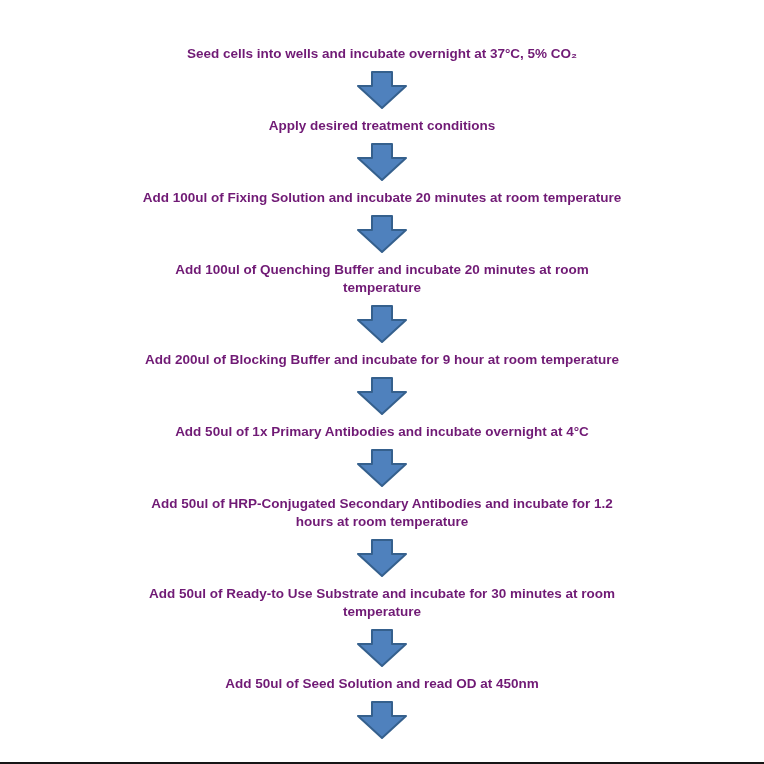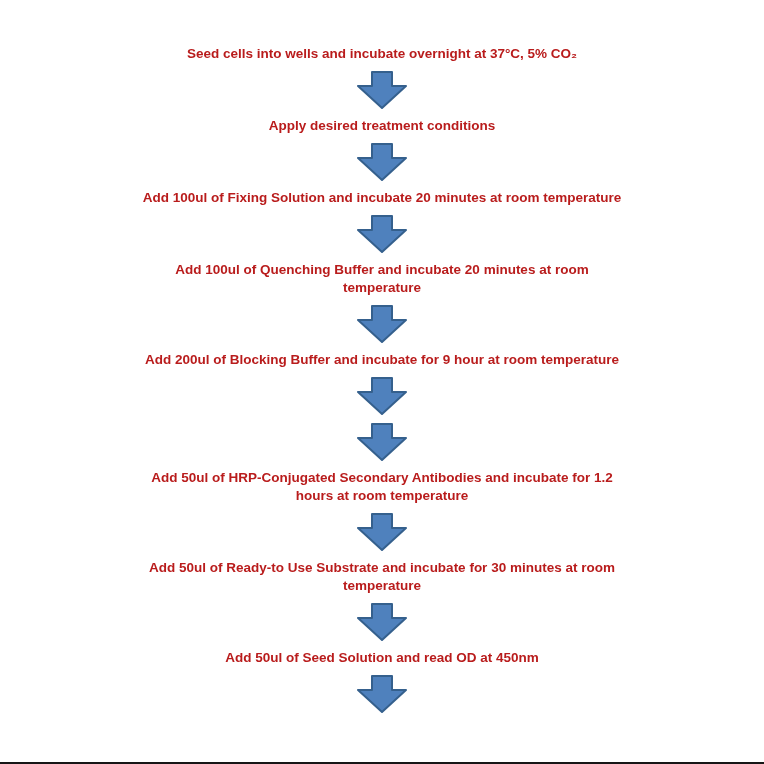--- a/index.html
+++ b/index.html
@@ -33,21 +33,21 @@
     left: 0;
     width: 764px;
     display: flex;
     flex-direction: column;
     align-items: center;
     row-gap: 8px;
   }
   .step {
     font-size: 13.5px;
     font-weight: 700;
-    color: #b91c1c;
+    color: #701a75;
     line-height: 18px;
     text-align: center;
     white-space: pre-line;
     max-width: 680px;
   }
   .arrow-icon {
     display: block;
     flex: 0 0 auto;
   }
   .bottom-line {
@@ -79,20 +79,21 @@
       </svg>
       <div class="step">Add 100ul of Quenching Buffer and incubate 20 minutes at room
 temperature</div>
       <svg width="52" height="38" viewBox="0 0 52 38" class="arrow-icon">
         <polygon points="16,1 36,1 36,15 50,15 26,37 2,15 16,15" fill="#4f81bd" stroke="#35608d" stroke-width="2" stroke-linejoin="round"></polygon>
       </svg>
       <div class="step">Add 200ul of Blocking Buffer and incubate for 9 hour at room temperature</div>
       <svg width="52" height="38" viewBox="0 0 52 38" class="arrow-icon">
         <polygon points="16,1 36,1 36,15 50,15 26,37 2,15 16,15" fill="#4f81bd" stroke="#35608d" stroke-width="2" stroke-linejoin="round"></polygon>
       </svg>
+      <div class="step">Add 50ul of 1x Primary Antibodies and incubate overnight at 4°C</div>
       <svg width="52" height="38" viewBox="0 0 52 38" class="arrow-icon">
         <polygon points="16,1 36,1 36,15 50,15 26,37 2,15 16,15" fill="#4f81bd" stroke="#35608d" stroke-width="2" stroke-linejoin="round"></polygon>
       </svg>
       <div class="step">Add 50ul of HRP-Conjugated Secondary Antibodies and incubate for 1.2
 hours at room temperature</div>
       <svg width="52" height="38" viewBox="0 0 52 38" class="arrow-icon">
         <polygon points="16,1 36,1 36,15 50,15 26,37 2,15 16,15" fill="#4f81bd" stroke="#35608d" stroke-width="2" stroke-linejoin="round"></polygon>
       </svg>
       <div class="step">Add 50ul of Ready-to Use Substrate and incubate for 30 minutes at room
 temperature</div>

